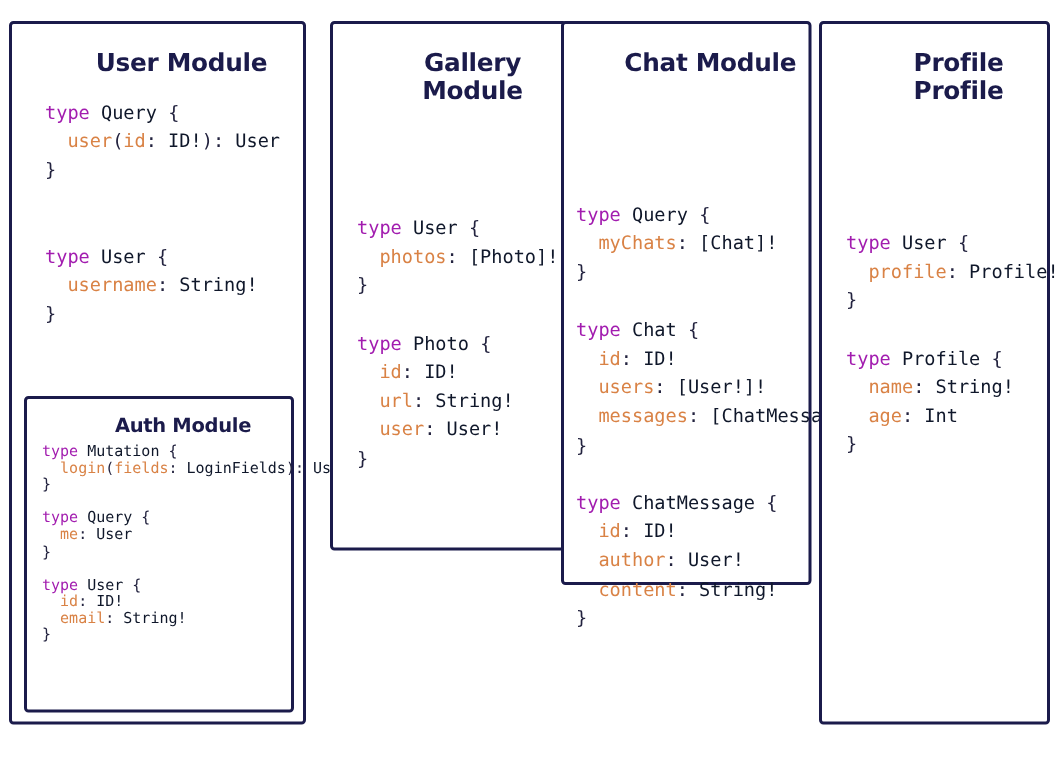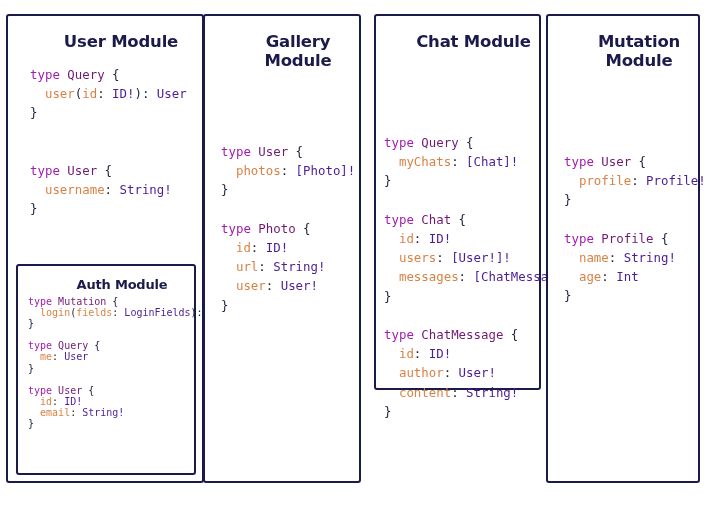--- a/index.html
+++ b/index.html
@@ -62,29 +62,29 @@
     line-height: 19.2px;
   }
 
   .nested .code {
     font-size: 10px;
     line-height: 11.1px;
   }
 
   
   .k   { color: #a21caf; }   
-  .t   { color: #701a75; }   
+  .t   { color: #0f172a; }   
   .f   { color: #d98245; }   
-  .ty  { color: #4c1d95; }   
+  .ty  { color: #0f172a; }   
   .p   { color: #23233f; }   
 
   
   #panel-user    { left: 6px;   top: 14px;  width: 198px; height: 469px; }
   #panel-auth    { left: 8px;   top: 248px; width: 180px; height: 211px; }
-  #panel-gallery { left: 203px; top: 14px;  width: 158px; height: 469px; }
+  #panel-gallery { left: 220px; top: 14px;  width: 158px; height: 353px; }
   #panel-chat    { left: 374px; top: 14px;  width: 167px; height: 376px; }
   #panel-profile { left: 546px; top: 14px;  width: 154px; height: 469px; }
 
   #panel-user  > .code    { margin-left: 22px; margin-top: 14px; }
   #panel-auth  > .code    { margin-left: 10px; margin-top: 4px; }
   #panel-gallery > .code  { margin-left: 16px; margin-top: 72px; }
   #panel-chat  > .code    { margin-left: 8px;  margin-top: 82px; }
   #panel-profile > .code  { margin-left: 16px; margin-top: 82px; }
 </style>
 </head>
@@ -106,17 +106,17 @@
     <h2 class="panel-title">Gallery Module</h2>
     <div class="code"><div><span class="k">type </span><span class="t">User</span><span class="p"> {</span></div><div><span class="p">  </span><span class="f">photos</span><span class="p">: </span><span class="ty">[Photo]</span><span class="ty">!</span></div><div><span class="p">}</span></div><div>&nbsp;</div><div><span class="k">type </span><span class="t">Photo</span><span class="p"> {</span></div><div><span class="p">  </span><span class="f">id</span><span class="p">: </span><span class="ty">ID!</span></div><div><span class="p">  </span><span class="f">url</span><span class="p">: </span><span class="ty">String!</span></div><div><span class="p">  </span><span class="f">user</span><span class="p">: </span><span class="ty">User!</span></div><div><span class="p">}</span></div></div>
   </section>
 
   <section class="panel" id="panel-chat">
     <h2 class="panel-title">Chat Module</h2>
     <div class="code"><div><span class="k">type </span><span class="t">Query</span><span class="p"> {</span></div><div><span class="p">  </span><span class="f">myChats</span><span class="p">: </span><span class="ty">[Chat]</span><span class="ty">!</span></div><div><span class="p">}</span></div><div>&nbsp;</div><div><span class="k">type </span><span class="t">Chat</span><span class="p"> {</span></div><div><span class="p">  </span><span class="f">id</span><span class="p">: </span><span class="ty">ID!</span></div><div><span class="p">  </span><span class="f">users</span><span class="p">: </span><span class="ty">[User!]!</span></div><div><span class="p">  </span><span class="f">messages</span><span class="p">: </span><span class="ty">[ChatMessage]!</span></div><div><span class="p">}</span></div><div>&nbsp;</div><div><span class="k">type </span><span class="t">ChatMessage</span><span class="p"> {</span></div><div><span class="p">  </span><span class="f">id</span><span class="p">: </span><span class="ty">ID!</span></div><div><span class="p">  </span><span class="f">author</span><span class="p">: </span><span class="ty">User!</span></div><div><span class="p">  </span><span class="f">content</span><span class="p">: </span><span class="ty">String!</span></div><div><span class="p">}</span></div></div>
   </section>
 
   <section class="panel" id="panel-profile">
-    <h2 class="panel-title">Mutation Module</h2>
+    <h2 class="panel-title">Profile Profile</h2>
     <div class="code"><div><span class="k">type </span><span class="t">User</span><span class="p"> {</span></div><div><span class="p">  </span><span class="f">profile</span><span class="p">: </span><span class="ty">Profile!</span></div><div><span class="p">}</span></div><div>&nbsp;</div><div><span class="k">type </span><span class="t">Profile</span><span class="p"> {</span></div><div><span class="p">  </span><span class="f">name</span><span class="p">: </span><span class="ty">String!</span></div><div><span class="p">  </span><span class="f">age</span><span class="p">: </span><span class="ty">Int</span></div><div><span class="p">}</span></div></div>
   </section>
 
 </div>
 
 </body></html>

